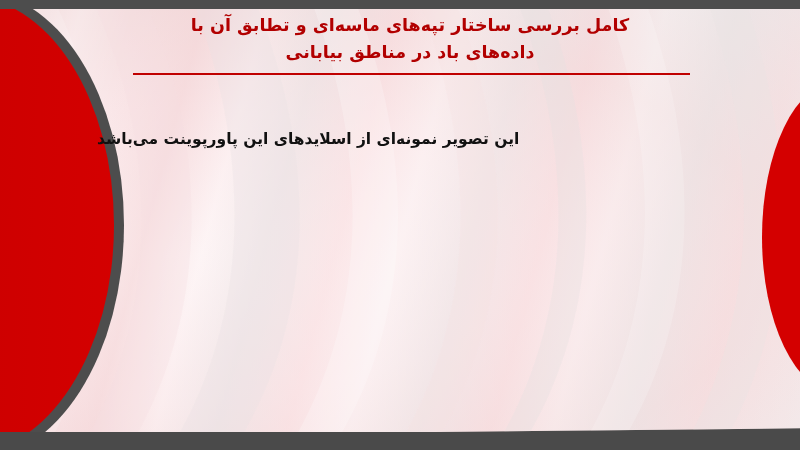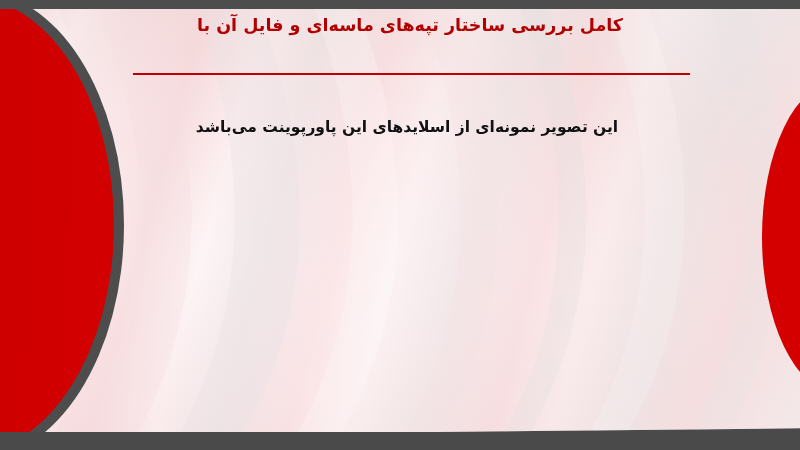--- a/index.html
+++ b/index.html
@@ -134,24 +134,24 @@
     width: 557px;
     height: 2px;
     background: #c00000;
     z-index: 7;
   }
 
   
   .body-area {
     position: absolute;
     right: 83px;
-    top: 110px;
+    top: 122px;
     width: 620px;
     z-index: 7;
-    text-align: center;
+    text-align: left;
     direction: rtl;
   }
   .body-line {
     color: #111111;
     font-size: 15.5px;
     font-weight: bold;
     line-height: 34px;
     white-space: nowrap;
   }
 </style>
@@ -176,21 +176,22 @@
 
   <div class="frame-top"></div>
   <div class="frame-bottom"></div>
 
   <div class="right-ellipse"></div>
 
   <div class="left-ellipse-border"></div>
   <div class="left-ellipse"></div>
 
   <div class="title-area">
-    <div class="title-line">کامل بررسی ساختار تپه‌های ماسه‌ای و فایل آن با</div>
+    <div class="title-line">کامل بررسی ساختار تپه‌های ماسه‌ای و تطابق آن با</div>
+    <div class="title-line">داده‌های باد در مناطق بیابانی</div>
   </div>
   <div class="title-rule"></div>
 
   <div class="body-area">
     <div class="body-line">این تصویر نمونه‌ای از اسلایدهای این پاورپوینت می‌باشد</div>
   </div>
 
 </div>
 
 </body></html>

